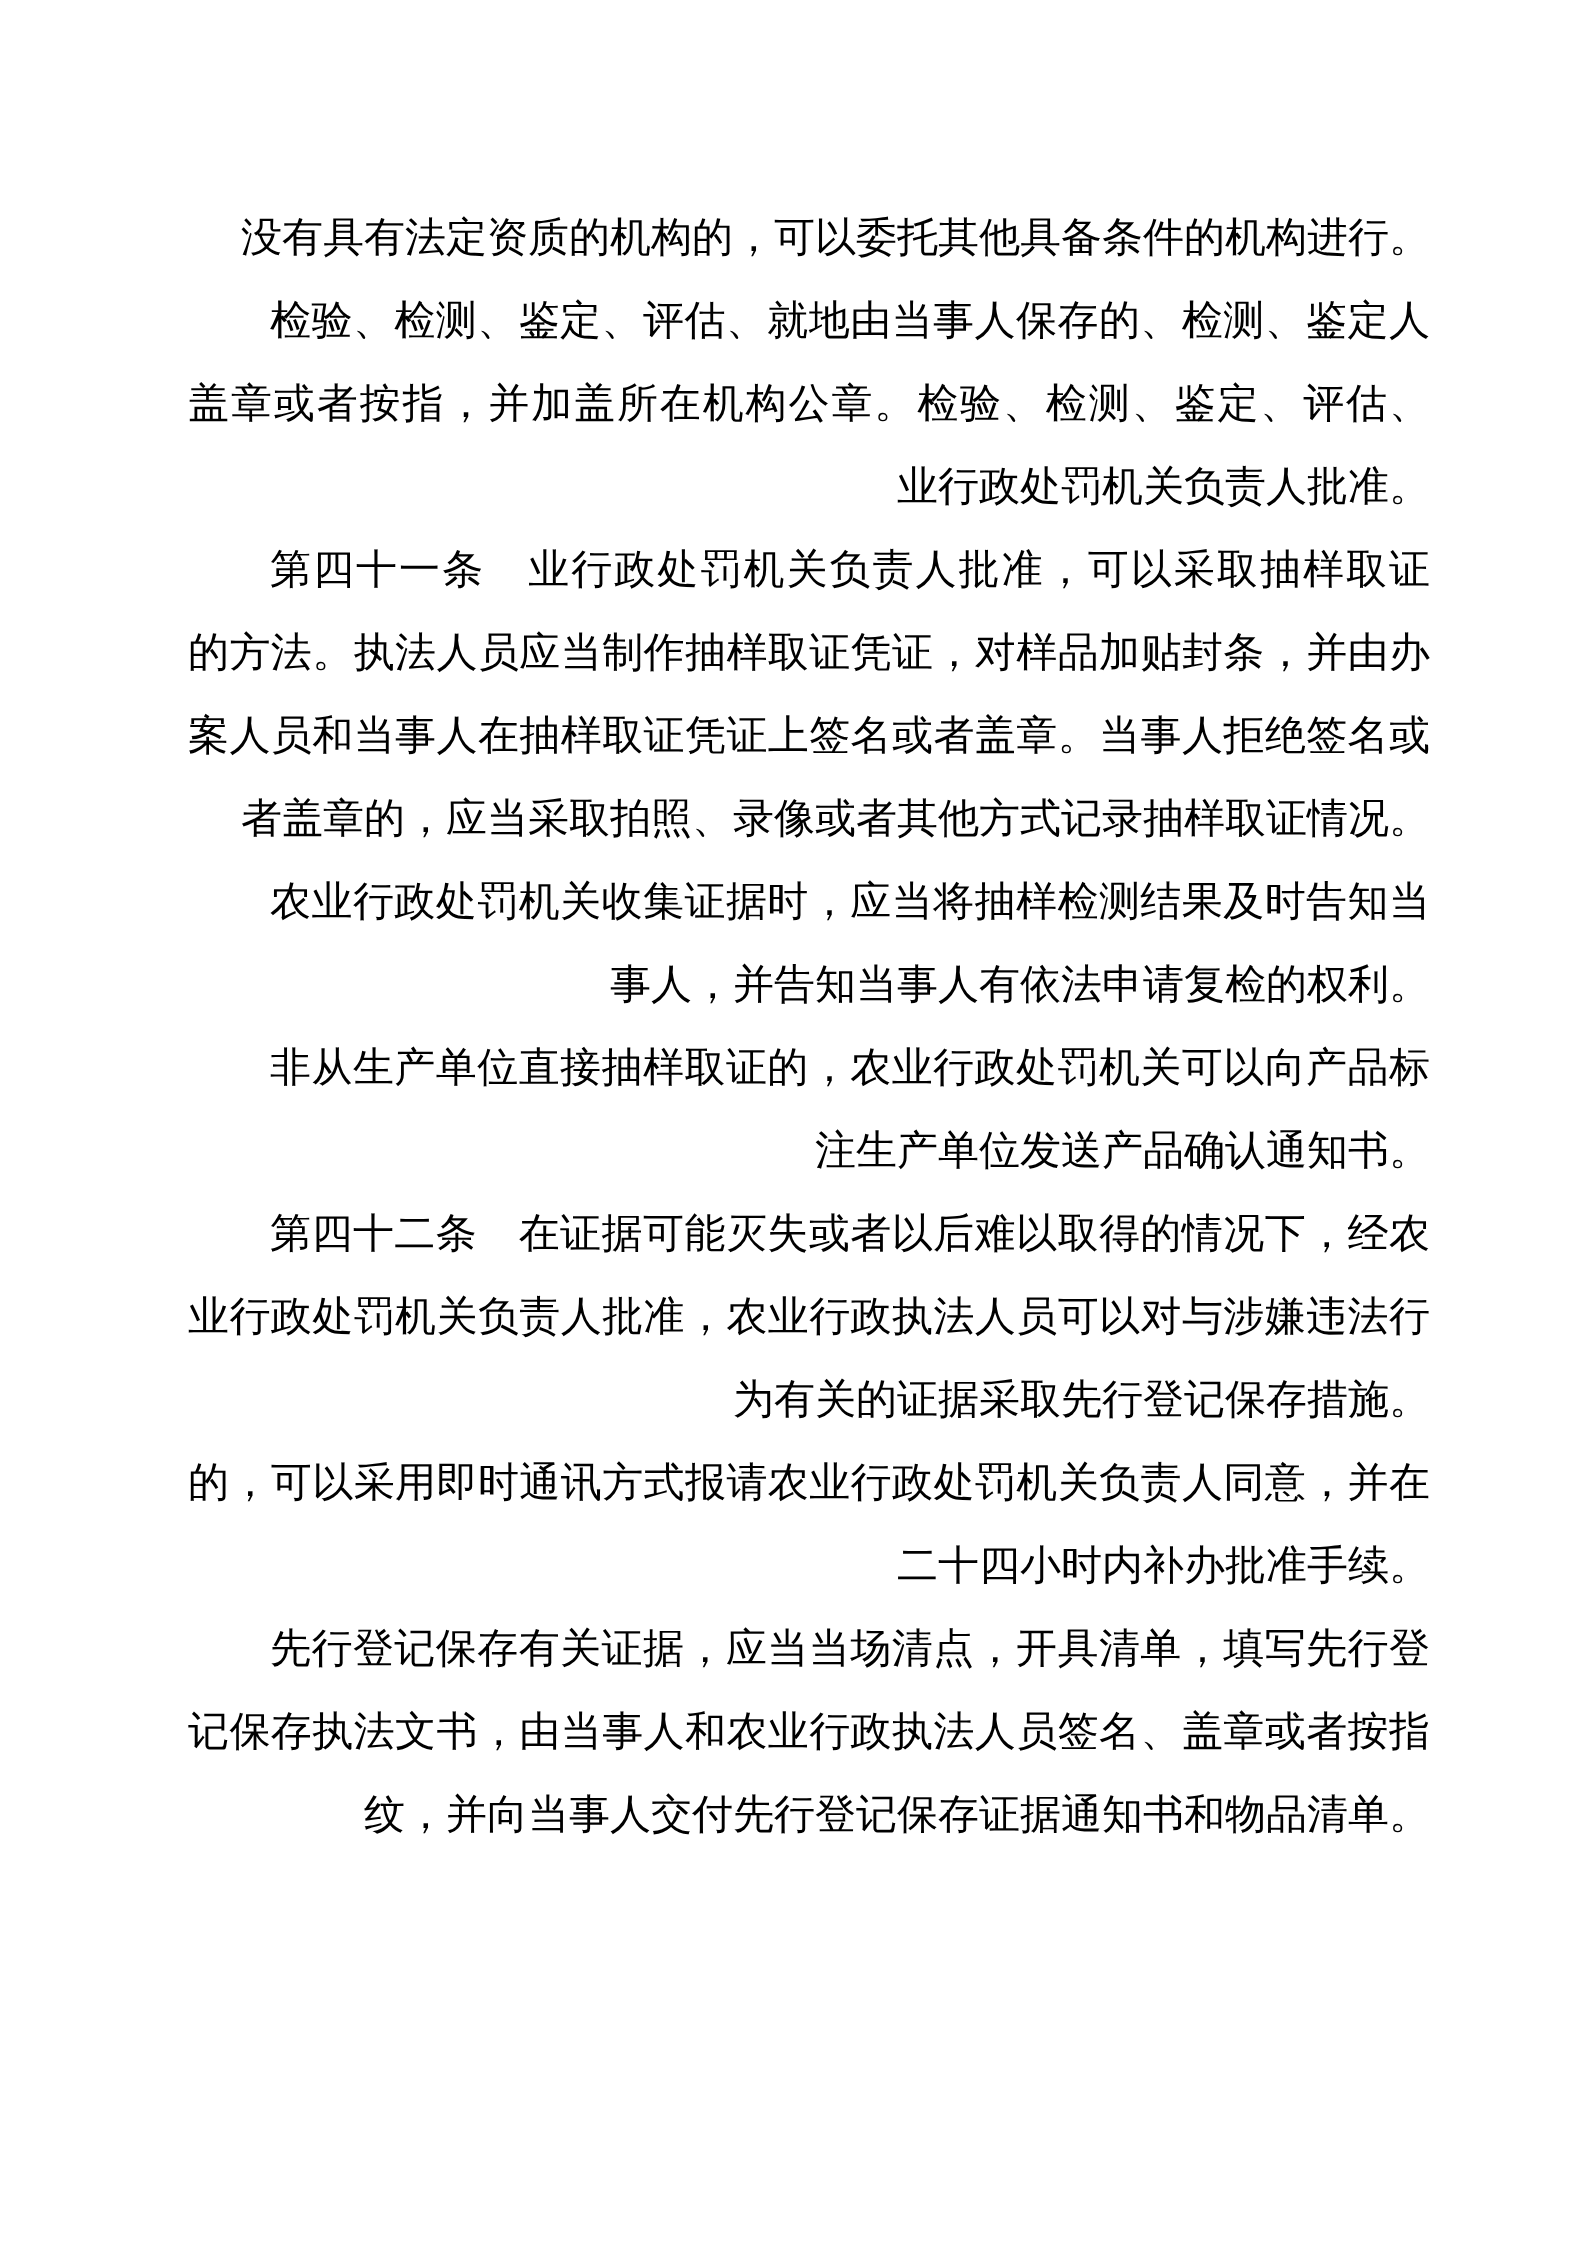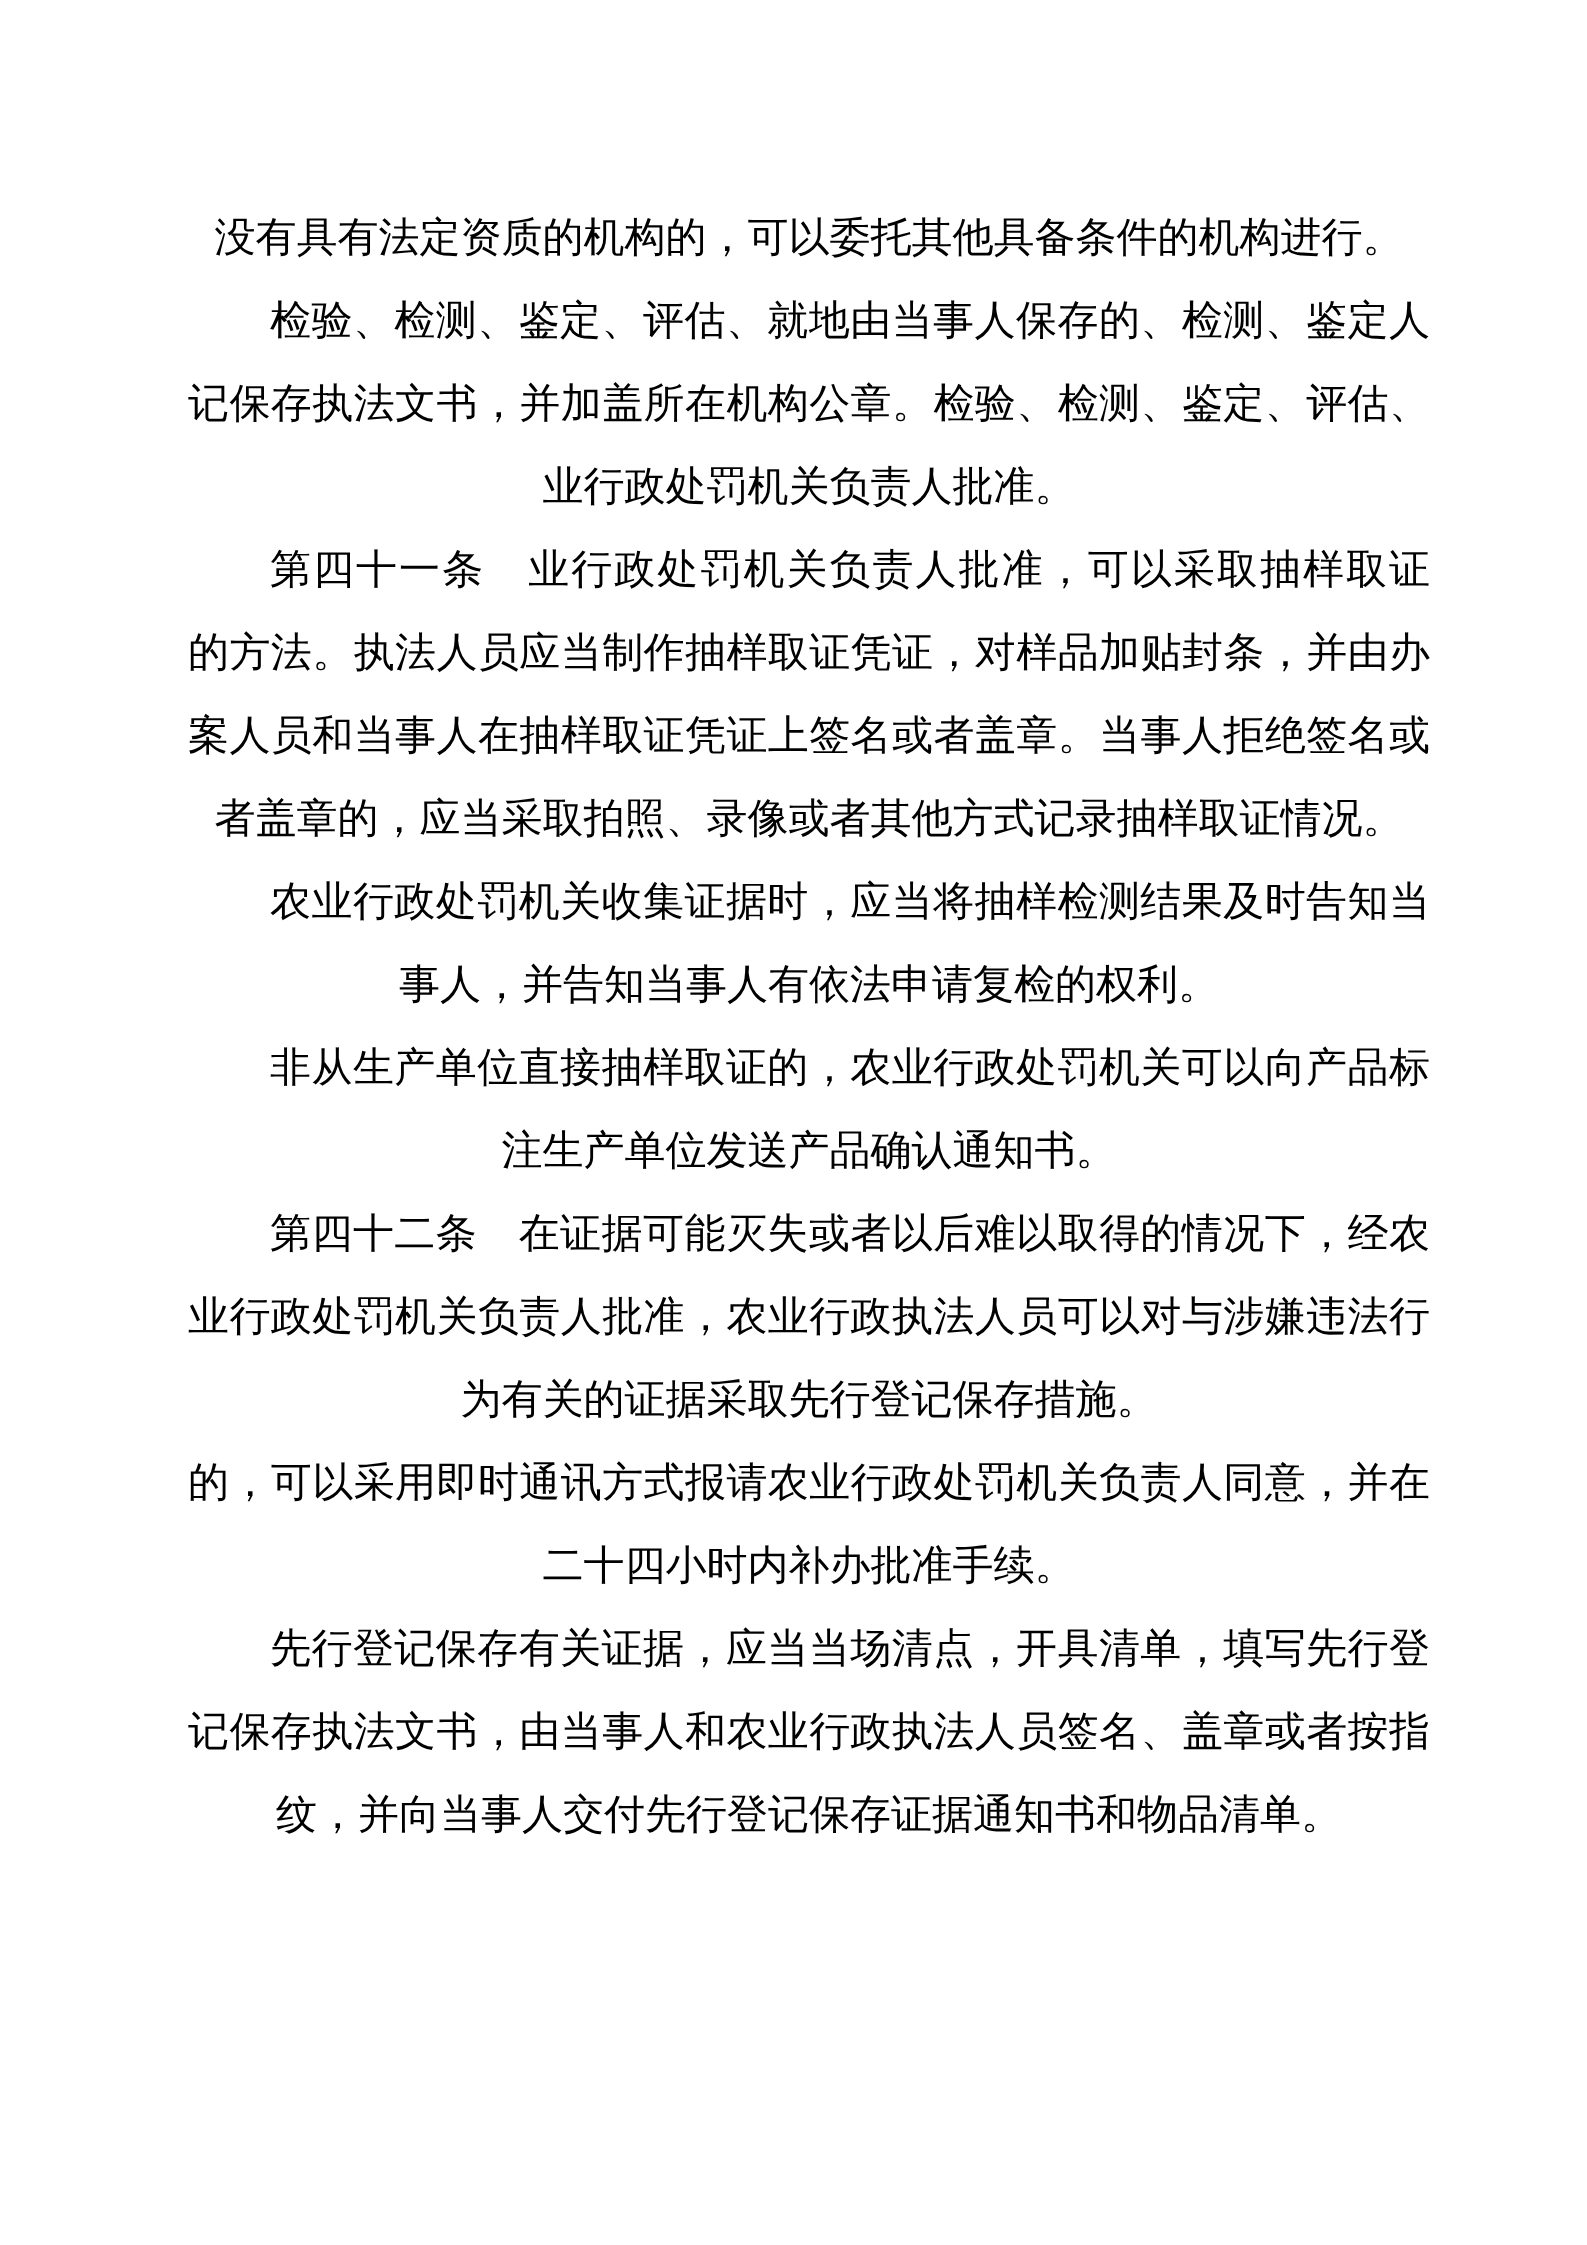--- a/index.html
+++ b/index.html
@@ -22,38 +22,38 @@
     left: 188px;
     top: 196px;
     width: 1242px;
   }
   .line {
     height: 83px;
     line-height: 83px;
     font-size: 41px;
     letter-spacing: 0;
     overflow: hidden;
-    text-align: center;
+    text-align: right;
   }
   .line.indent {
     padding-left: 82px;
   }
   .line.justify {
     text-align: justify;
     text-align-last: justify;
   }
 </style>
 </head>
 <body>
 
 <div class="page">
   <div class="text-block">
       <div class="line">没有具有法定资质的机构的，可以委托其他具备条件的机构进行。</div>
       <div class="line indent justify">检验、检测、鉴定、评估、就地由当事人保存的、检测、鉴定人</div>
-      <div class="line justify">记保存执法文书，并加盖所在机构公章。检验、检测、鉴定、评估、</div>
+      <div class="line justify">盖章或者按指，并加盖所在机构公章。检验、检测、鉴定、评估、</div>
       <div class="line">业行政处罚机关负责人批准。</div>
       <div class="line indent justify">第四十一条　业行政处罚机关负责人批准，可以采取抽样取证</div>
       <div class="line justify">的方法。执法人员应当制作抽样取证凭证，对样品加贴封条，并由办</div>
       <div class="line justify">案人员和当事人在抽样取证凭证上签名或者盖章。当事人拒绝签名或</div>
       <div class="line">者盖章的，应当采取拍照、录像或者其他方式记录抽样取证情况。</div>
       <div class="line indent justify">农业行政处罚机关收集证据时，应当将抽样检测结果及时告知当</div>
       <div class="line">事人，并告知当事人有依法申请复检的权利。</div>
       <div class="line indent justify">非从生产单位直接抽样取证的，农业行政处罚机关可以向产品标</div>
       <div class="line">注生产单位发送产品确认通知书。</div>
       <div class="line indent justify">第四十二条　在证据可能灭失或者以后难以取得的情况下，经农</div>

